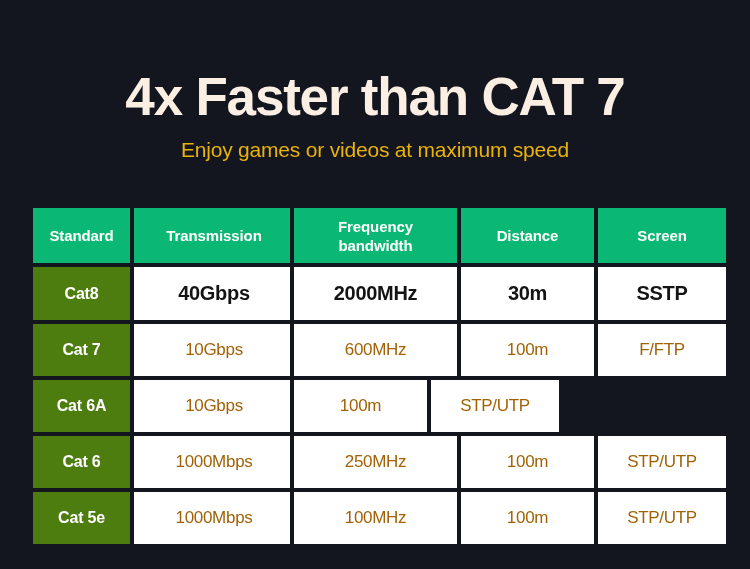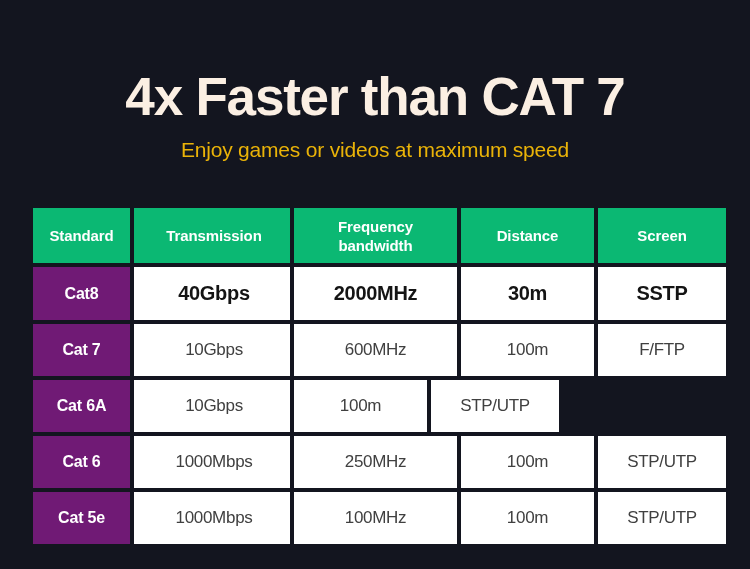--- a/index.html
+++ b/index.html
@@ -92,30 +92,30 @@
     line-height: 18px;
     height: 55px;
   }
 
   .header-row .cell .two-line {
     display: block;
     line-height: 19px;
   }
 
   .std-cell {
-    background: #701a75;
+    background: #4d7c0f;
     color: #ffffff;
     font-size: 16px;
     font-weight: 700;
     letter-spacing: -0.2px;
   }
 
   .data-cell {
     background: #ffffff;
-    color: #404040;
+    color: #a16207;
     font-size: 17px;
     font-weight: 400;
     letter-spacing: -0.3px;
   }
 
   .row-highlight .data-cell {
     font-weight: 700;
     font-size: 20px;
     color: #141414;
   }

